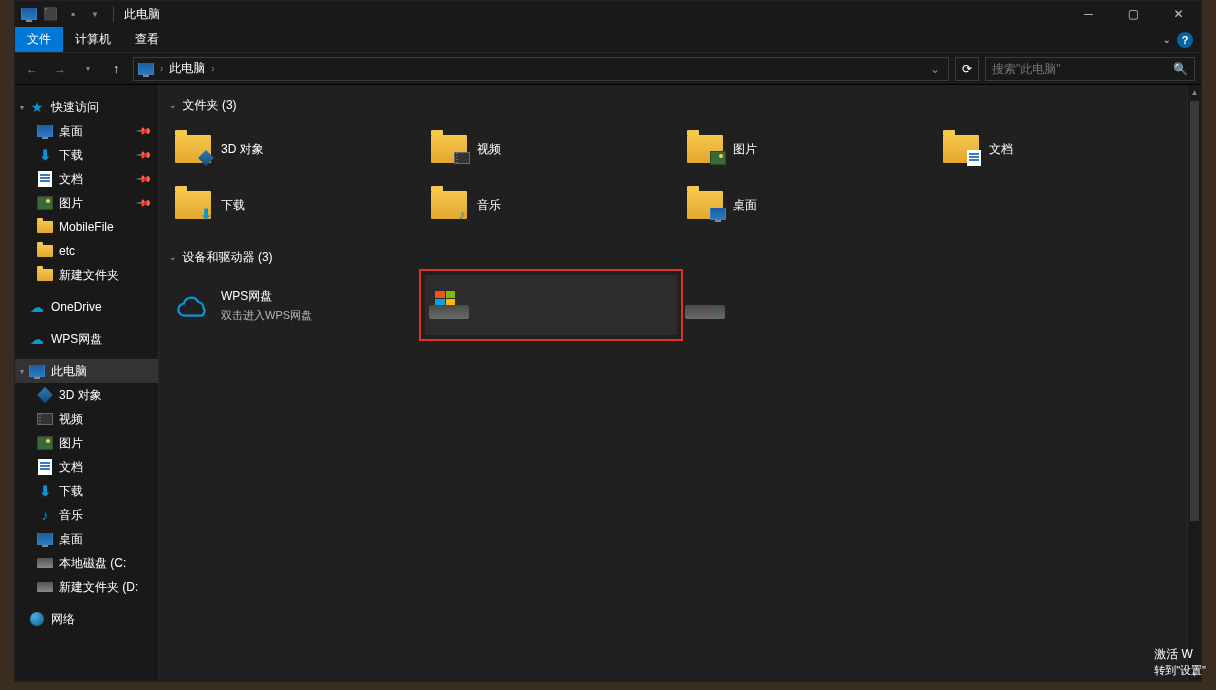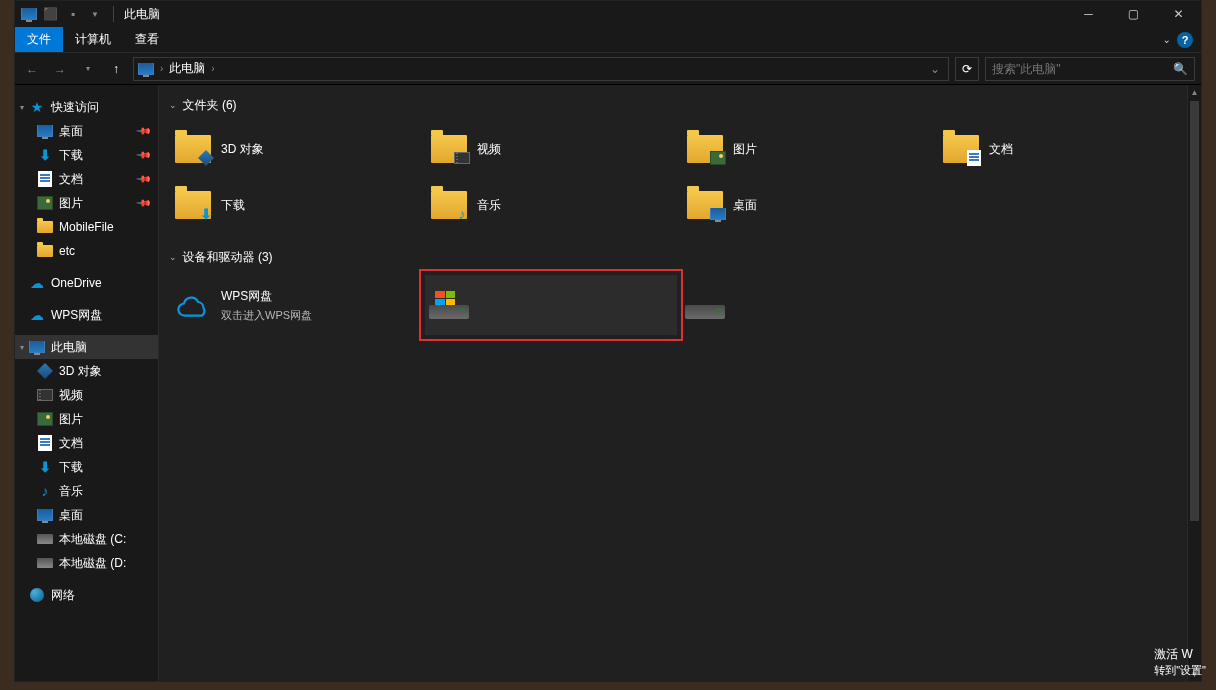--- a/index.html
+++ b/index.html
@@ -192,20 +192,26 @@
               <span class="i-folder"></span>
             </span>
             <span>MobileFile</span>
           </div>
           <div class="side-item">
             <span class="ico">
               <span class="i-folder"></span>
             </span>
             <span>etc</span>
           </div>
+          <div class="side-item">
+            <span class="ico">
+              <span class="i-folder"></span>
+            </span>
+            <span>新建文件夹</span>
+          </div>
         </div>
       <div class="side-group-gap"></div>
       <div class="side-item top">
         <span class="ico">
             <span class="i-cloud">☁</span>
           </span>
         <span>OneDrive</span>
       </div>
       <div class="side-group-gap"></div>
       <div class="side-item top">
@@ -268,36 +274,36 @@
           <div class="side-item">
             <span class="ico">
               <span class="i-disk"></span>
             </span>
             <span>本地磁盘 (C:</span>
           </div>
           <div class="side-item">
             <span class="ico">
               <span class="i-disk"></span>
             </span>
-            <span>本地磁盘 (D:</span>
+            <span>新建文件夹 (D:</span>
           </div>
         </div>
       <div class="side-group-gap"></div>
       <div class="side-item top">
         <span class="ico">
             <span class="i-net"></span>
           </span>
         <span>网络</span>
       </div>
     </div>
 
     <div class="content">
       <div class="section-hdr">
         <span class="chev2">⌄</span>
-        <span>文件夹 (6)</span>
+        <span>文件夹 (3)</span>
       </div>
       <div class="folder-grid" id="folder-grid">
           <div class="folder-item">
             <div class="big-icon">
               <div class="i-folder big">
                 <div class="overlay">
                   <span class="i-3d"></span>
                 </div>
               </div>
             </div>

